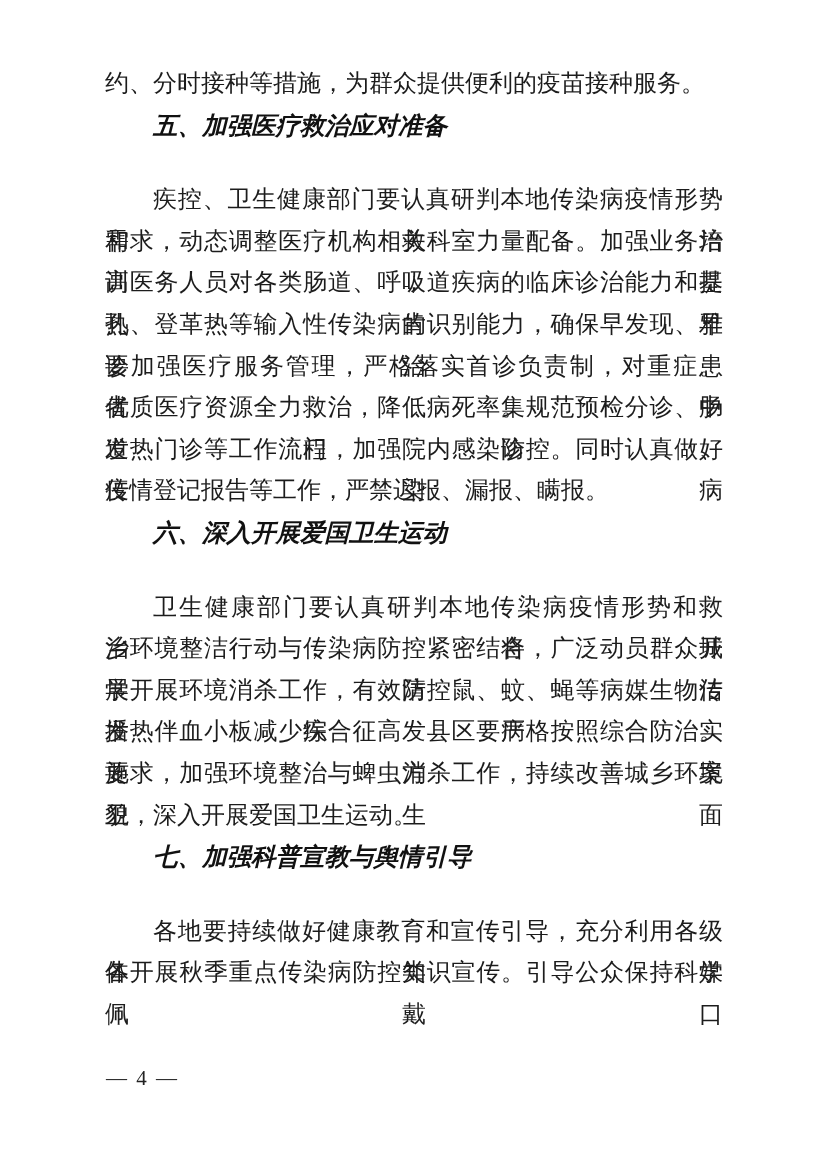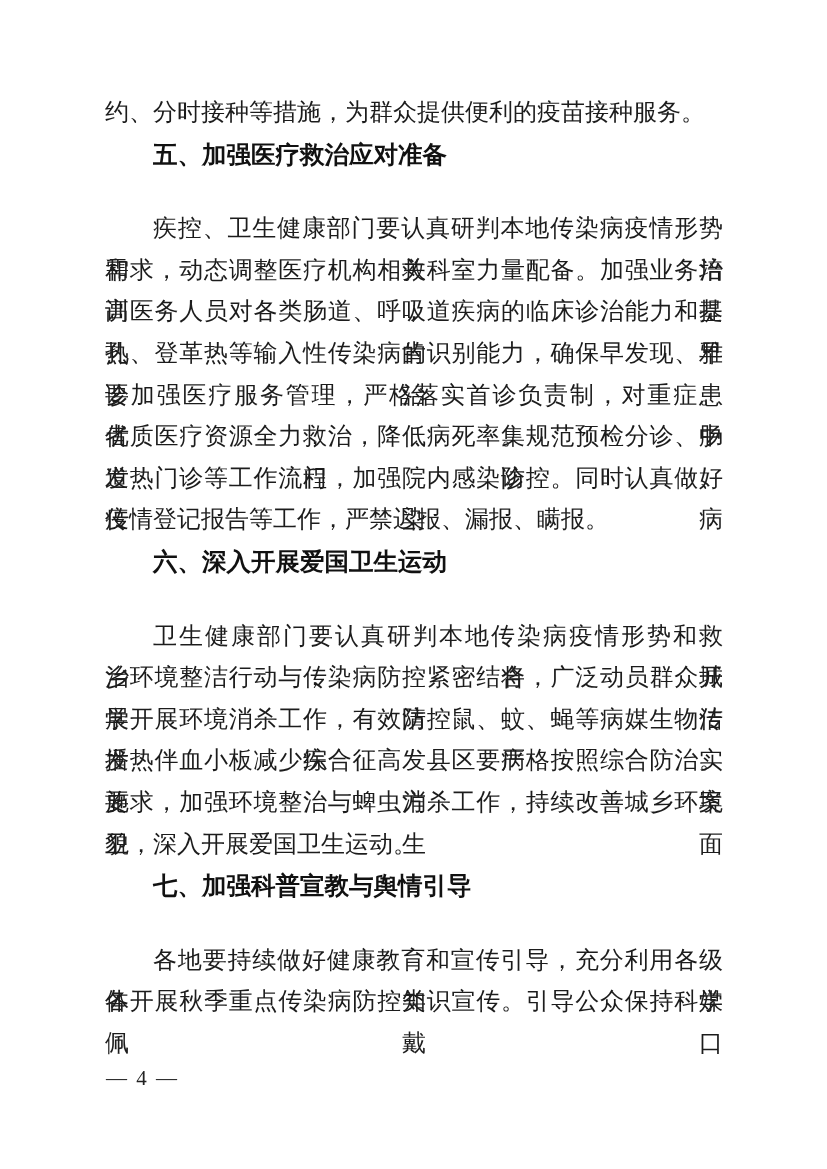--- a/index.html
+++ b/index.html
@@ -8,21 +8,21 @@
     background:#ffffff;
     position:relative;
     overflow:hidden;
     font-family:"Liberation Serif","DejaVu Serif",serif;
     color:#1c1c1c;
   }
   .page{
     position:absolute;
     left:105px;top:0;
     width:618px;height:1169px;
-    padding-top:92px;
+    padding-top:63px;
     box-sizing:border-box;
   }
   .line{
     font-size:24px;
     line-height:41.6px;
     height:41.6px;
     white-space:nowrap;
     color:#1c1c1c;
   }
   
@@ -34,20 +34,21 @@
   .line.indent{ text-indent:48px;margin-top:33px; }
   .heading{
     font-family:"Liberation Sans","DejaVu Sans",sans-serif;
     font-weight:bold;
     font-size:24.5px;
     line-height:41.6px;
     height:41.6px;
     text-indent:48px;
     color:#111111;
     white-space:nowrap;
+    font-style:italic;
   }
   .footer{
     position:absolute;
     left:106px;top:1066px;
     font-size:21px;
     letter-spacing:2px;
     color:#222222;
     font-family:"Liberation Serif","DejaVu Serif",serif;
   }
 </style>

